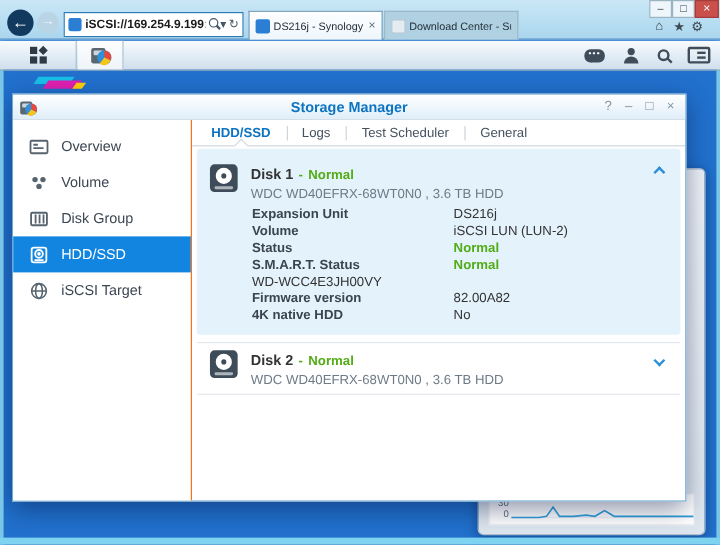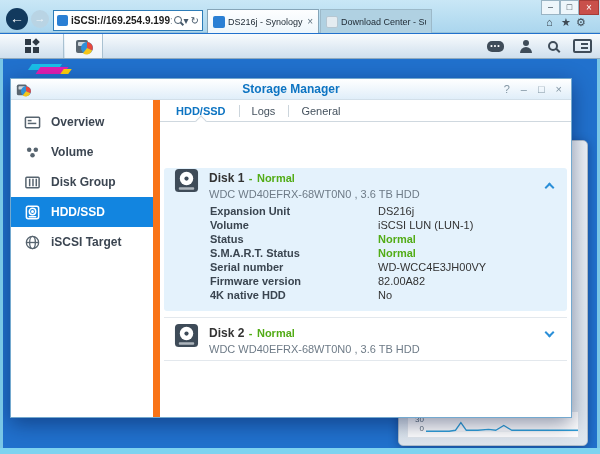--- a/index.html
+++ b/index.html
@@ -84,21 +84,21 @@
   
   .smwin { position:absolute; left:10px; top:78px; width:562px; height:340px; z-index:3;
            background:#fff; border:1px solid #74a9cf; box-shadow:0 6px 20px rgba(0,15,60,.45); }
   .sm-header { height:21px; background:linear-gradient(#ffffff,#e0eef9); border-bottom:1px solid #d2dfe9; position:relative; }
   .sm-header .app-ico { position:absolute; left:5px; top:3px; }
   .sm-title { text-align:center; line-height:21px; font-size:12px; font-weight:bold; color:#0d74c2; }
   .sm-controls { position:absolute; right:9px; top:0; height:21px; display:flex; gap:11px; align-items:center; }
   .sm-controls span { font-size:11px; color:#8094a2; cursor:pointer; line-height:1; }
   .sm-body { display:flex; height:317px; }
 
-  .sidebar { width:149px; border-right:7px solid #f97316; padding-top:7px; background:#fff;font-weight:bold; }
+  .sidebar { width:149px; border-right:1px solid #f97316; padding-top:7px; background:#fff; }
   .s-item { height:30px; display:flex; align-items:center; padding-left:13px; gap:10px;
             font-size:12px; color:#3c4652; cursor:pointer; }
   .s-item svg { width:17px; height:17px; color:#57646f; flex:0 0 auto; }
   .s-item.selected { background:#1285e0; color:#fff; }
   .s-item.selected svg { color:#fff; }
 
   .content { flex:1; display:flex; flex-direction:column; min-width:0; }
   .dsm-tabs { height:22px; border-bottom:1px solid #cfd8df; display:flex; padding-left:3px; }
   .dtab { padding:0 13px; line-height:22px; font-size:11px; color:#45525e; position:relative; cursor:pointer; }
   .dtab + .dtab::before { content:''; position:absolute; left:0; top:5px; height:12px; width:1px; background:#ccd5dc; }
@@ -112,21 +112,21 @@
   .btn.disabled { color:#a9b4be; border-color:#ced8e0; background:#f6f9fb; cursor:default; }
   .views { margin-left:auto; display:flex; gap:3px; }
   .vbtn { width:27px; height:21px; border:1px solid #b6c1cb; border-radius:3px; background:#fff; position:relative; cursor:pointer; }
   .vbtn.active { background:#1285e0; border-color:#0d6fbe; }
   .gl-list::before { content:''; position:absolute; left:5px; top:7px; width:2px; height:2px; background:#fff; box-shadow:0 5px 0 #fff; }
   .gl-list::after  { content:''; position:absolute; left:9px; top:7px; width:12px; height:2px; background:#fff; box-shadow:0 5px 0 #fff; }
   .gl-burger::after{ content:''; position:absolute; left:6px; top:5px; width:15px; height:2px; background:#46525e;
                      box-shadow:0 4px 0 #46525e, 0 8px 0 #46525e; }
 
   .list { flex:1; padding:2px 4px 0 4px; overflow:hidden; }
-  .disk-panel { background:#e4f2fc; border-radius:3px; padding:0 10px 8px 10px; position:relative;margin-top:44px; }
+  .disk-panel { background:#e4f2fc; border-radius:3px; padding:12px 10px 8px 10px; position:relative; }
   .disk-head { display:flex; gap:10px; align-items:flex-start; }
   .dh-text { min-width:0; }
   .dh-title { font-size:12px; font-weight:bold; color:#333; }
   .dh-status { color:#52ac16; font-size:11px; font-weight:bold; }
   .dh-sep { color:#52ac16; font-size:11px; font-weight:bold; }
   .dh-sub { font-size:11px; color:#6e7b87; margin-top:2px; }
   .chev { position:absolute; right:14px; top:14px; width:7px; height:7px;
           border-right:2px solid #2b8fd8; border-bottom:2px solid #2b8fd8; cursor:pointer; }
   .chev.up { transform:rotate(-135deg); top:16px; }
   .chev.down { transform:rotate(45deg); top:11px; }
@@ -280,20 +280,21 @@
               <line x1="2.5" y1="9" x2="15.5" y2="9"></line>
           </svg>
           <span>iSCSI Target</span>
         </div>
       </div>
 
       <div class="content">
         <div class="dsm-tabs">
           <span class="dtab active">HDD/SSD</span>
           <span class="dtab">Logs</span>
+          <span class="dtab">Test Scheduler</span>
           <span class="dtab">General</span>
         </div>
 
 
         <div class="list">
 
           <div class="disk-panel">
             <div class="disk-head">
               <svg width="25" height="25" viewBox="0 0 26 26">
                 <rect x="1" y="1" width="24" height="24" rx="4" fill="#3e4b58"></rect>
@@ -311,32 +312,31 @@
               </div>
             </div>
             <span class="chev up"></span>
             <div class="details">
               <div class="drow">
                   <span class="dlabel">Expansion Unit</span>
                   <span class="dval">DS216j</span>
                 </div>
               <div class="drow">
                   <span class="dlabel">Volume</span>
-                  <span class="dval">iSCSI LUN (LUN-1)</span>
+                  <span class="dval">iSCSI LUN (LUN-2)</span>
                 </div>
               <div class="drow">
                   <span class="dlabel">Status</span>
                   <span class="dval green">Normal</span>
                 </div>
               <div class="drow">
                   <span class="dlabel">S.M.A.R.T. Status</span>
                   <span class="dval green">Normal</span>
                 </div>
               <div class="drow">
-                  <span class="dlabel">Serial number</span>
                   <span class="dval">WD-WCC4E3JH00VY</span>
                 </div>
               <div class="drow">
                   <span class="dlabel">Firmware version</span>
                   <span class="dval">82.00A82</span>
                 </div>
               <div class="drow">
                   <span class="dlabel">4K native HDD</span>
                   <span class="dval">No</span>
                 </div>

